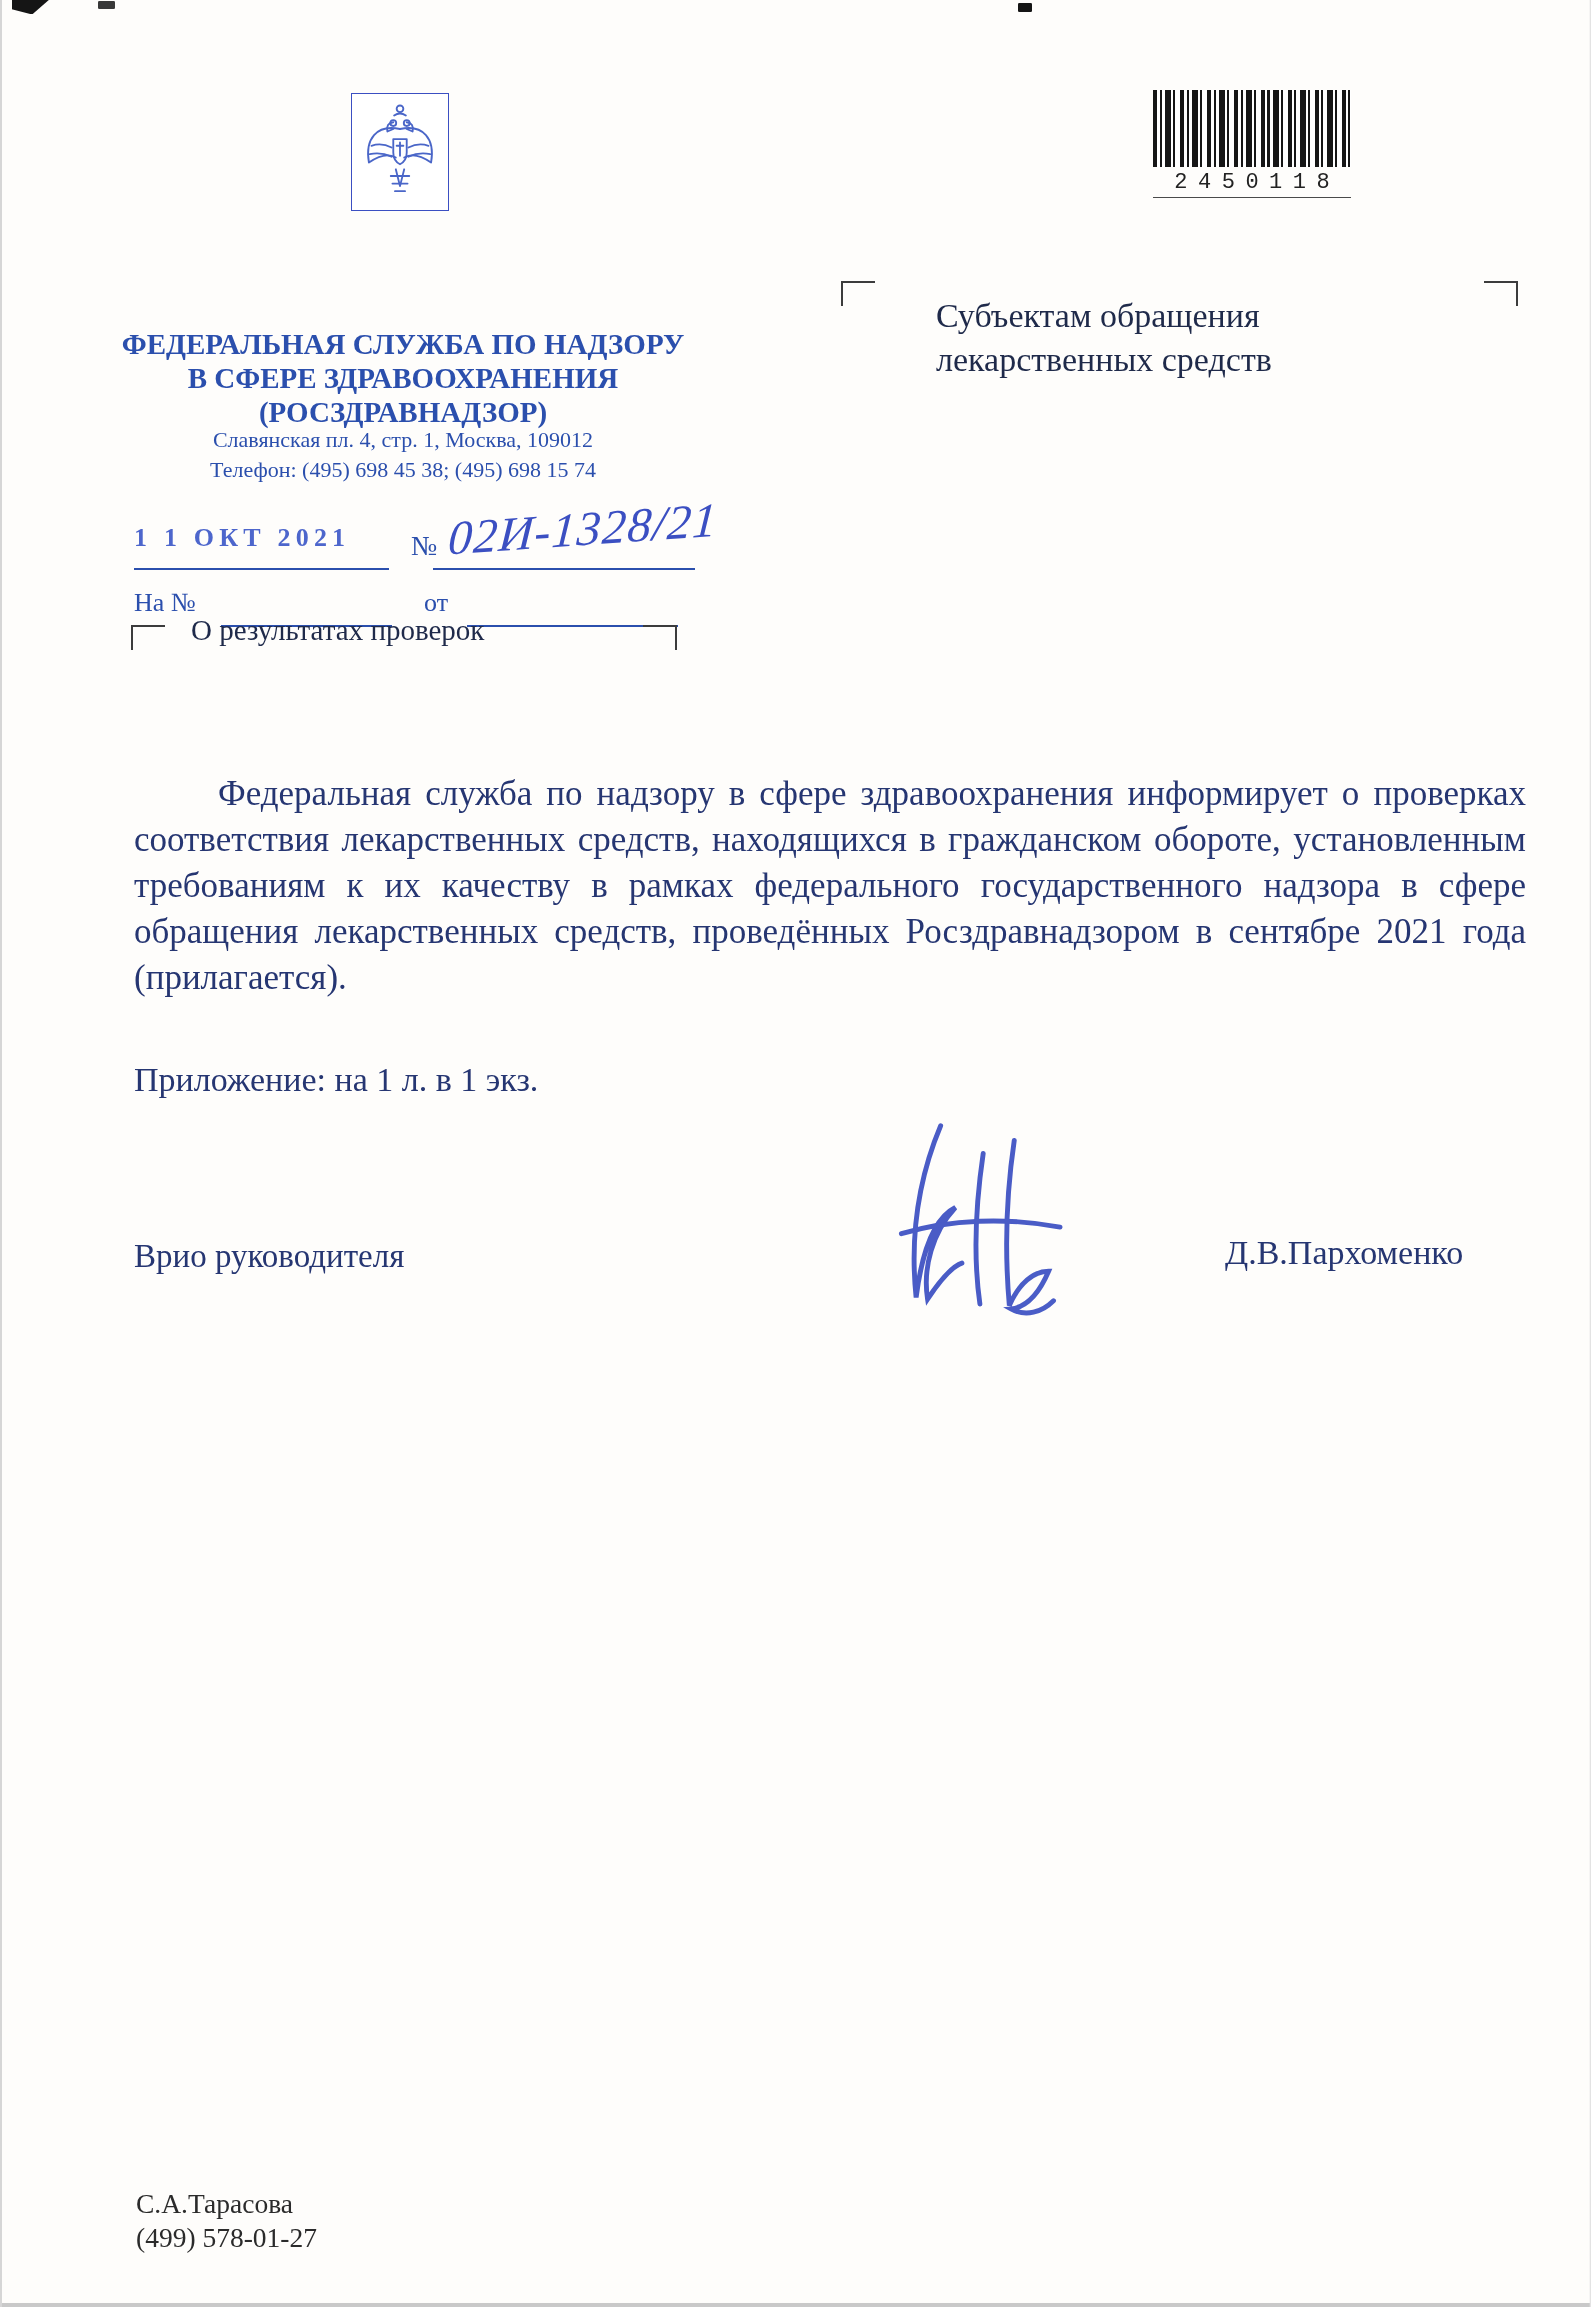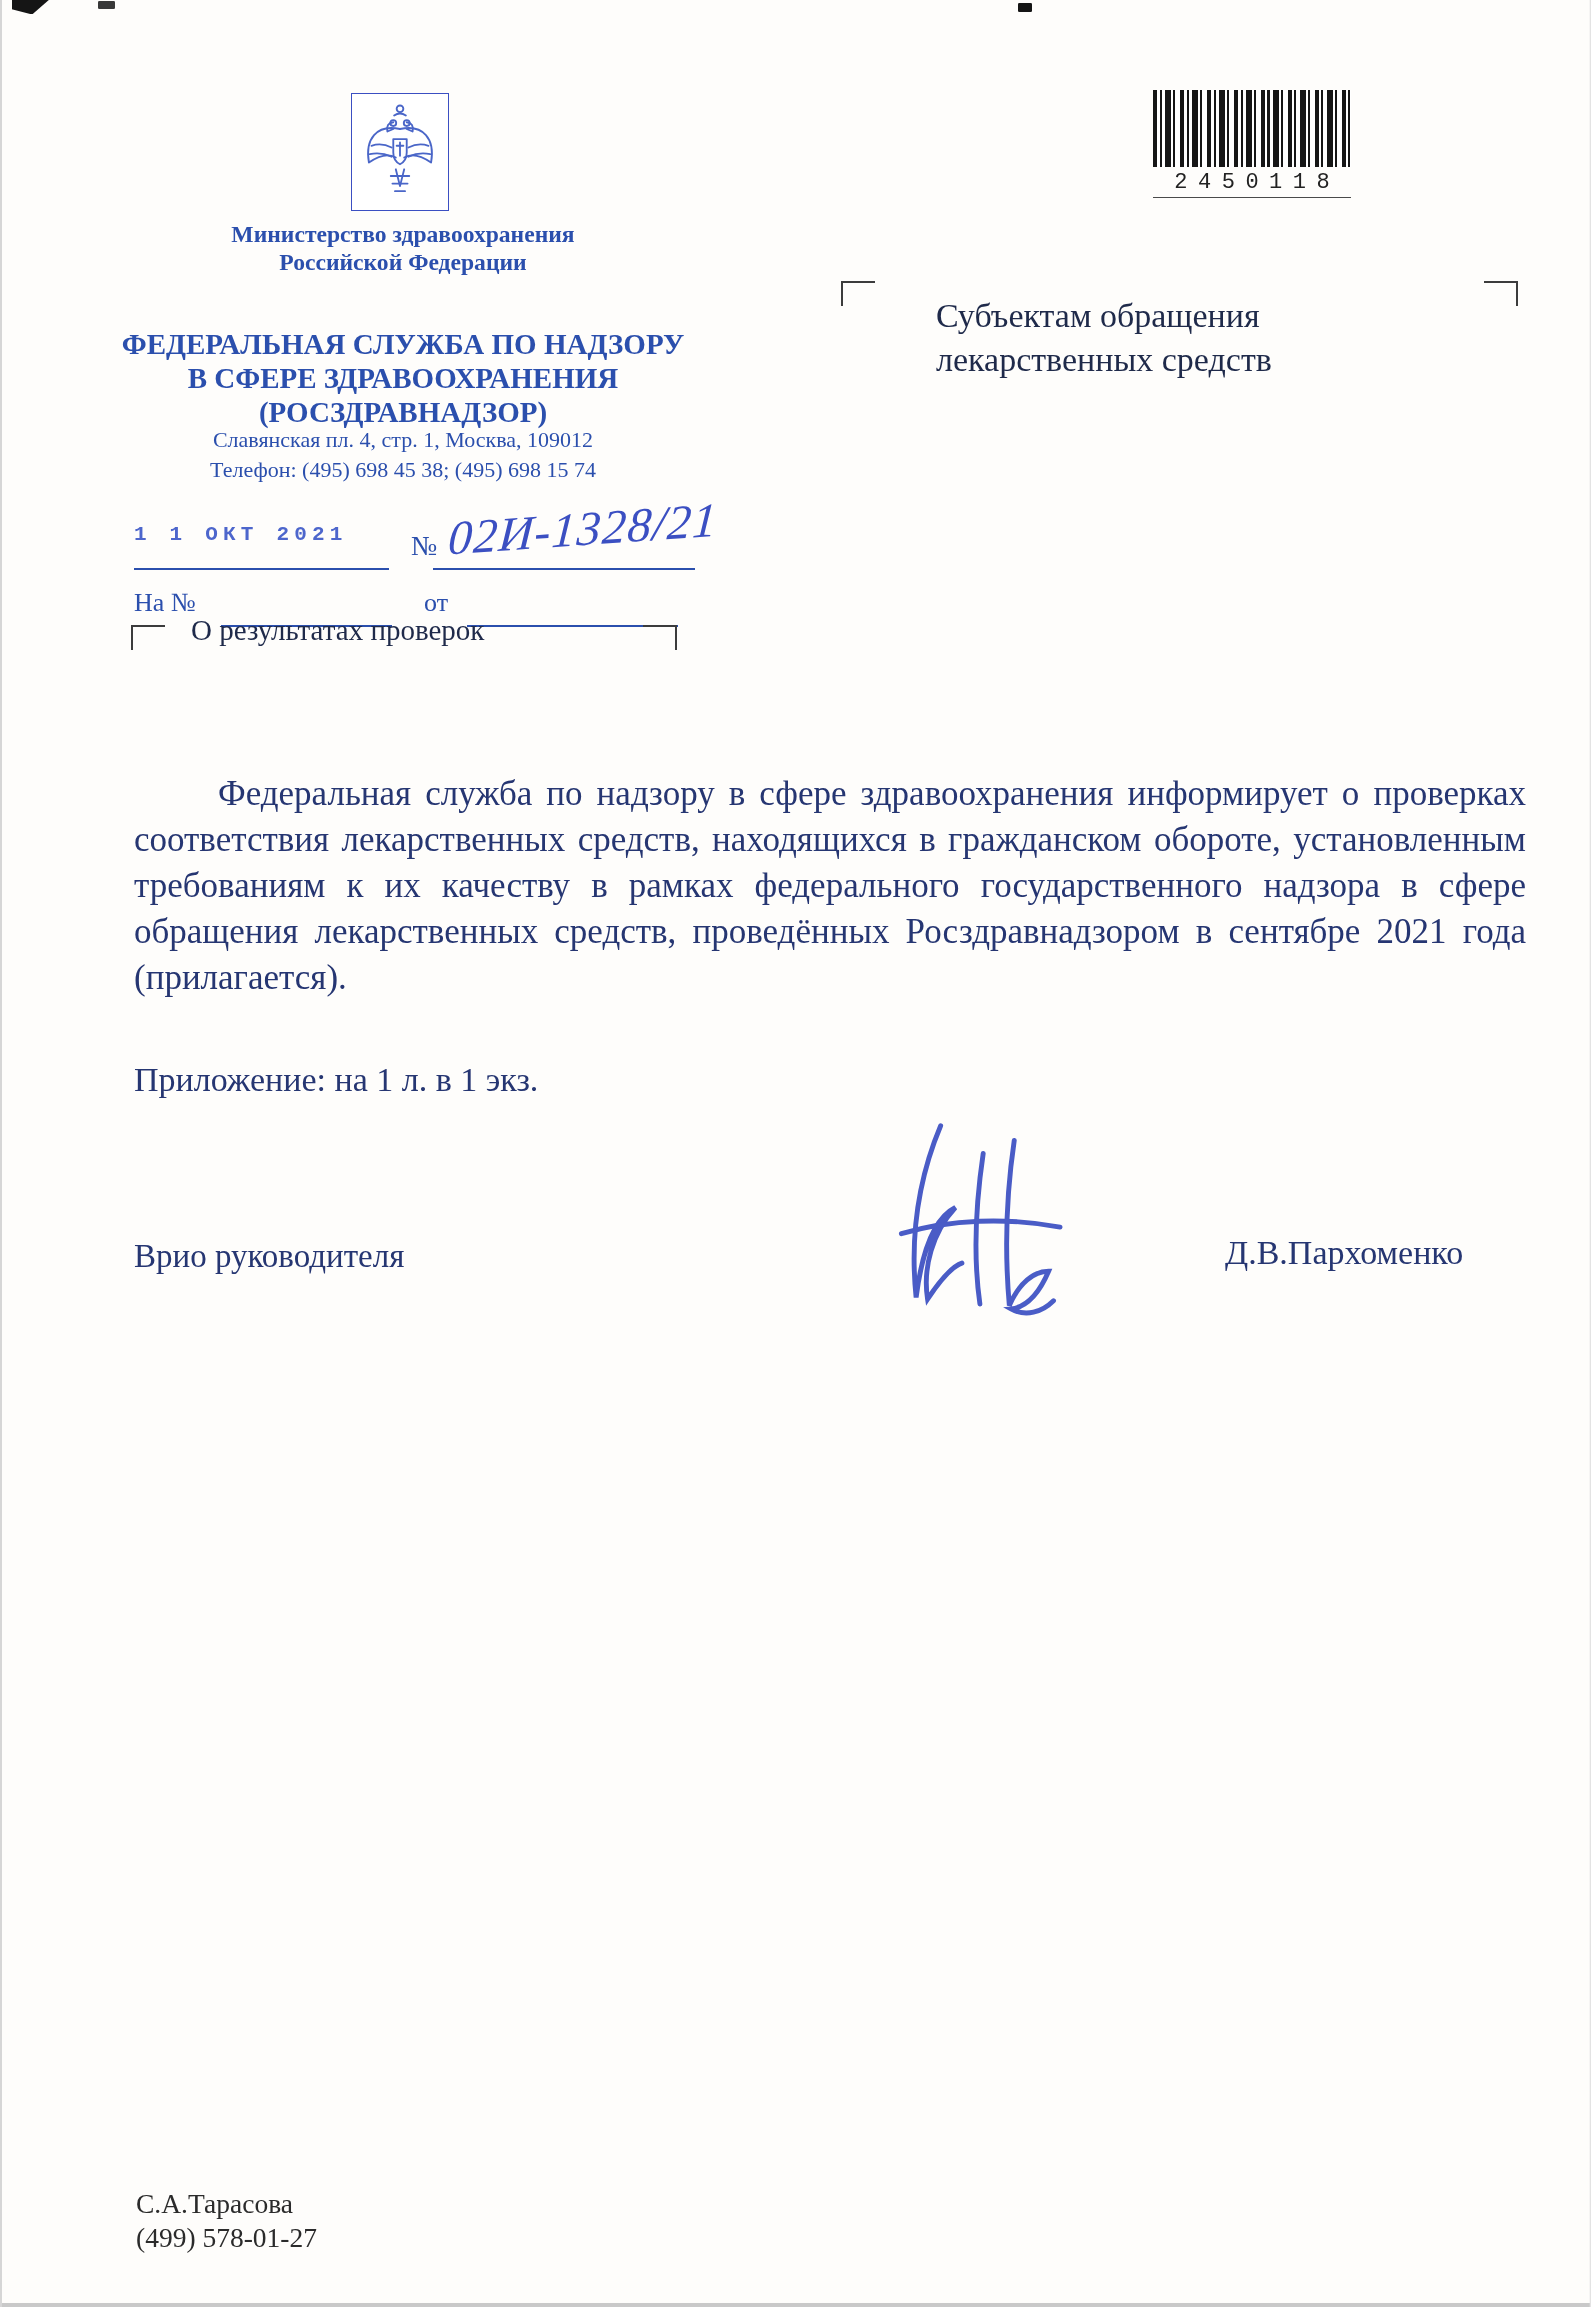--- a/index.html
+++ b/index.html
@@ -18,21 +18,21 @@
   .artifact-tm { left:1018px; top:2.6px; width:14.4px; height:9.2px; border-radius:1.3px; }
 
   
   .emblem-box { left:351px; top:93px; width:98px; height:118px; border:1.3px solid var(--ink-blue); display:flex; align-items:center; justify-content:center; background:#fff; }
   .emblem-box svg { width:84px; height:105px; }
   .ministry { left:92px; top:221px; width:622px; text-align:center; font-weight:bold; font-size:23.6px; line-height:1.18; color:var(--header-blue); }
   .service  { left:92px; top:289px; width:622px; text-align:center; font-weight:bold; font-size:29px; line-height:1.17; color:var(--header-blue);margin-top:39px; }
   .contact  { left:92px; top:425px; width:622px; text-align:center; font-size:22px; line-height:1.38; color:var(--header-blue);font-family:Liberation Serif, serif; }
 
   
-  .date-stamp { left:134px; top:523px; font-family:Liberation Mono, monospace; font-size:21px; font-weight:bold; letter-spacing:5.2px; color:var(--stamp-blue); }
+  .date-stamp { left:134px; top:523px; font-family:Liberation Serif, serif; font-size:26px; font-weight:bold; letter-spacing:5.2px; color:var(--stamp-blue); }
   .rule { border-bottom:2px solid var(--header-blue); height:0; }
   .date-underline { left:134px; top:568px; width:255px; }
   .num-sign { left:411px; top:530px; font-size:27.5px; color:var(--header-blue); }
   .handwritten { left:448px; top:501px; font-size:48px; font-style:italic; color:var(--ink-blue); transform:rotate(-4deg) skewX(-8deg); letter-spacing:1.3px; white-space:nowrap; }
   .number-underline { left:433px; top:568px; width:262px; }
   .reply-label { left:134px; top:588px; font-size:26px; color:var(--header-blue); }
   .reply-underline1 { left:221px; top:625px; width:171px; }
   .from-label { left:424px; top:588px; font-size:26px; color:var(--header-blue); }
   .reply-underline2 { left:467px; top:625px; width:211px; }
 
@@ -94,24 +94,20 @@
         <path d="M16 52 q12 -4 24 2 M14 62 q13 -3 26 3"></path>
         <path d="M84 52 q-12 -4 -24 2 M86 62 q-13 -3 -26 3"></path>
         <path d="M42 44 h16 v16 q0 10 -8 14 q-8 -4 -8 -14 z"></path>
         <path d="M46 52 h8 M50 48 v16"></path>
         <path d="M45 80 l5 20 l5 -20"></path>
         <path d="M39 88 h22 M41 97 h18 M44 106 h12"></path>
       </g>
     </svg>
   </div>
 
-  <div class="abs ministry">
-    <div>Министерство здравоохранения</div>
-    <div>Российской Федерации</div>
-  </div>
   <div class="abs service">
     <div>ФЕДЕРАЛЬНАЯ СЛУЖБА ПО НАДЗОРУ</div>
     <div>В СФЕРЕ ЗДРАВООХРАНЕНИЯ</div>
     <div>(РОСЗДРАВНАДЗОР)</div>
   </div>
   <div class="abs contact">
     <div>Славянская пл. 4, стр. 1, Москва, 109012</div>
     <div>Телефон: (495) 698 45 38; (495) 698 15 74</div>
   </div>
 

